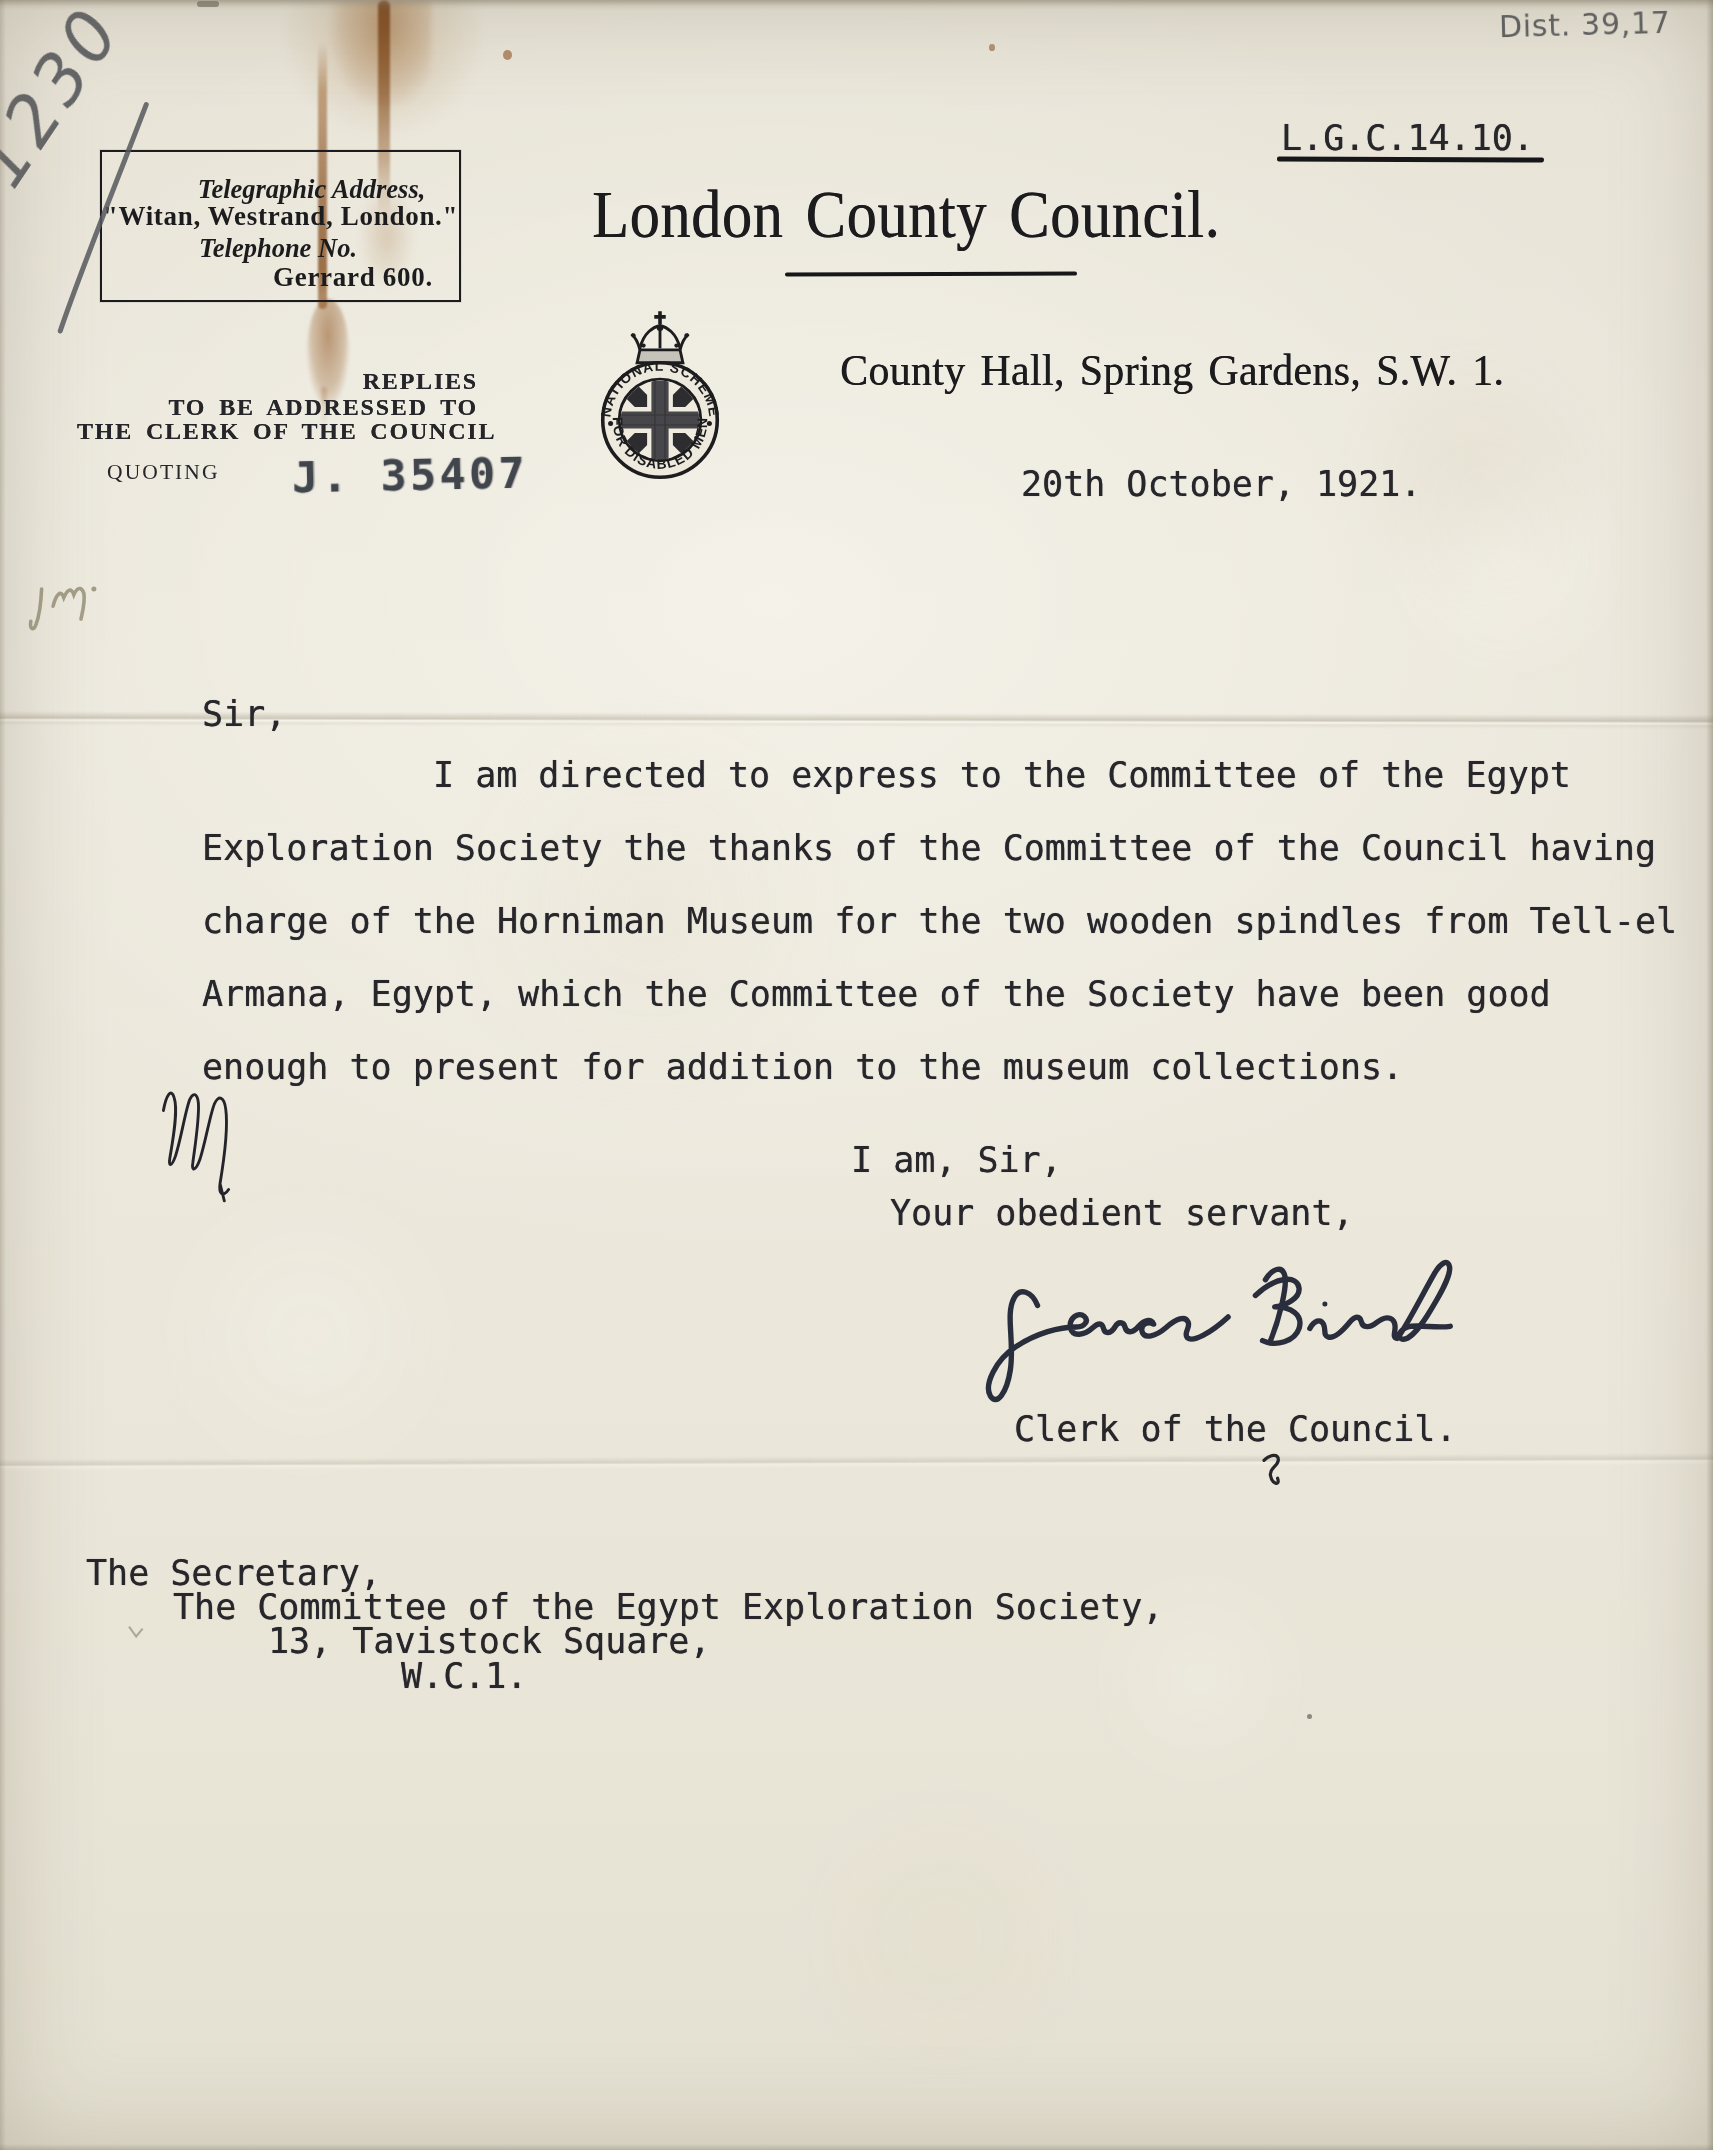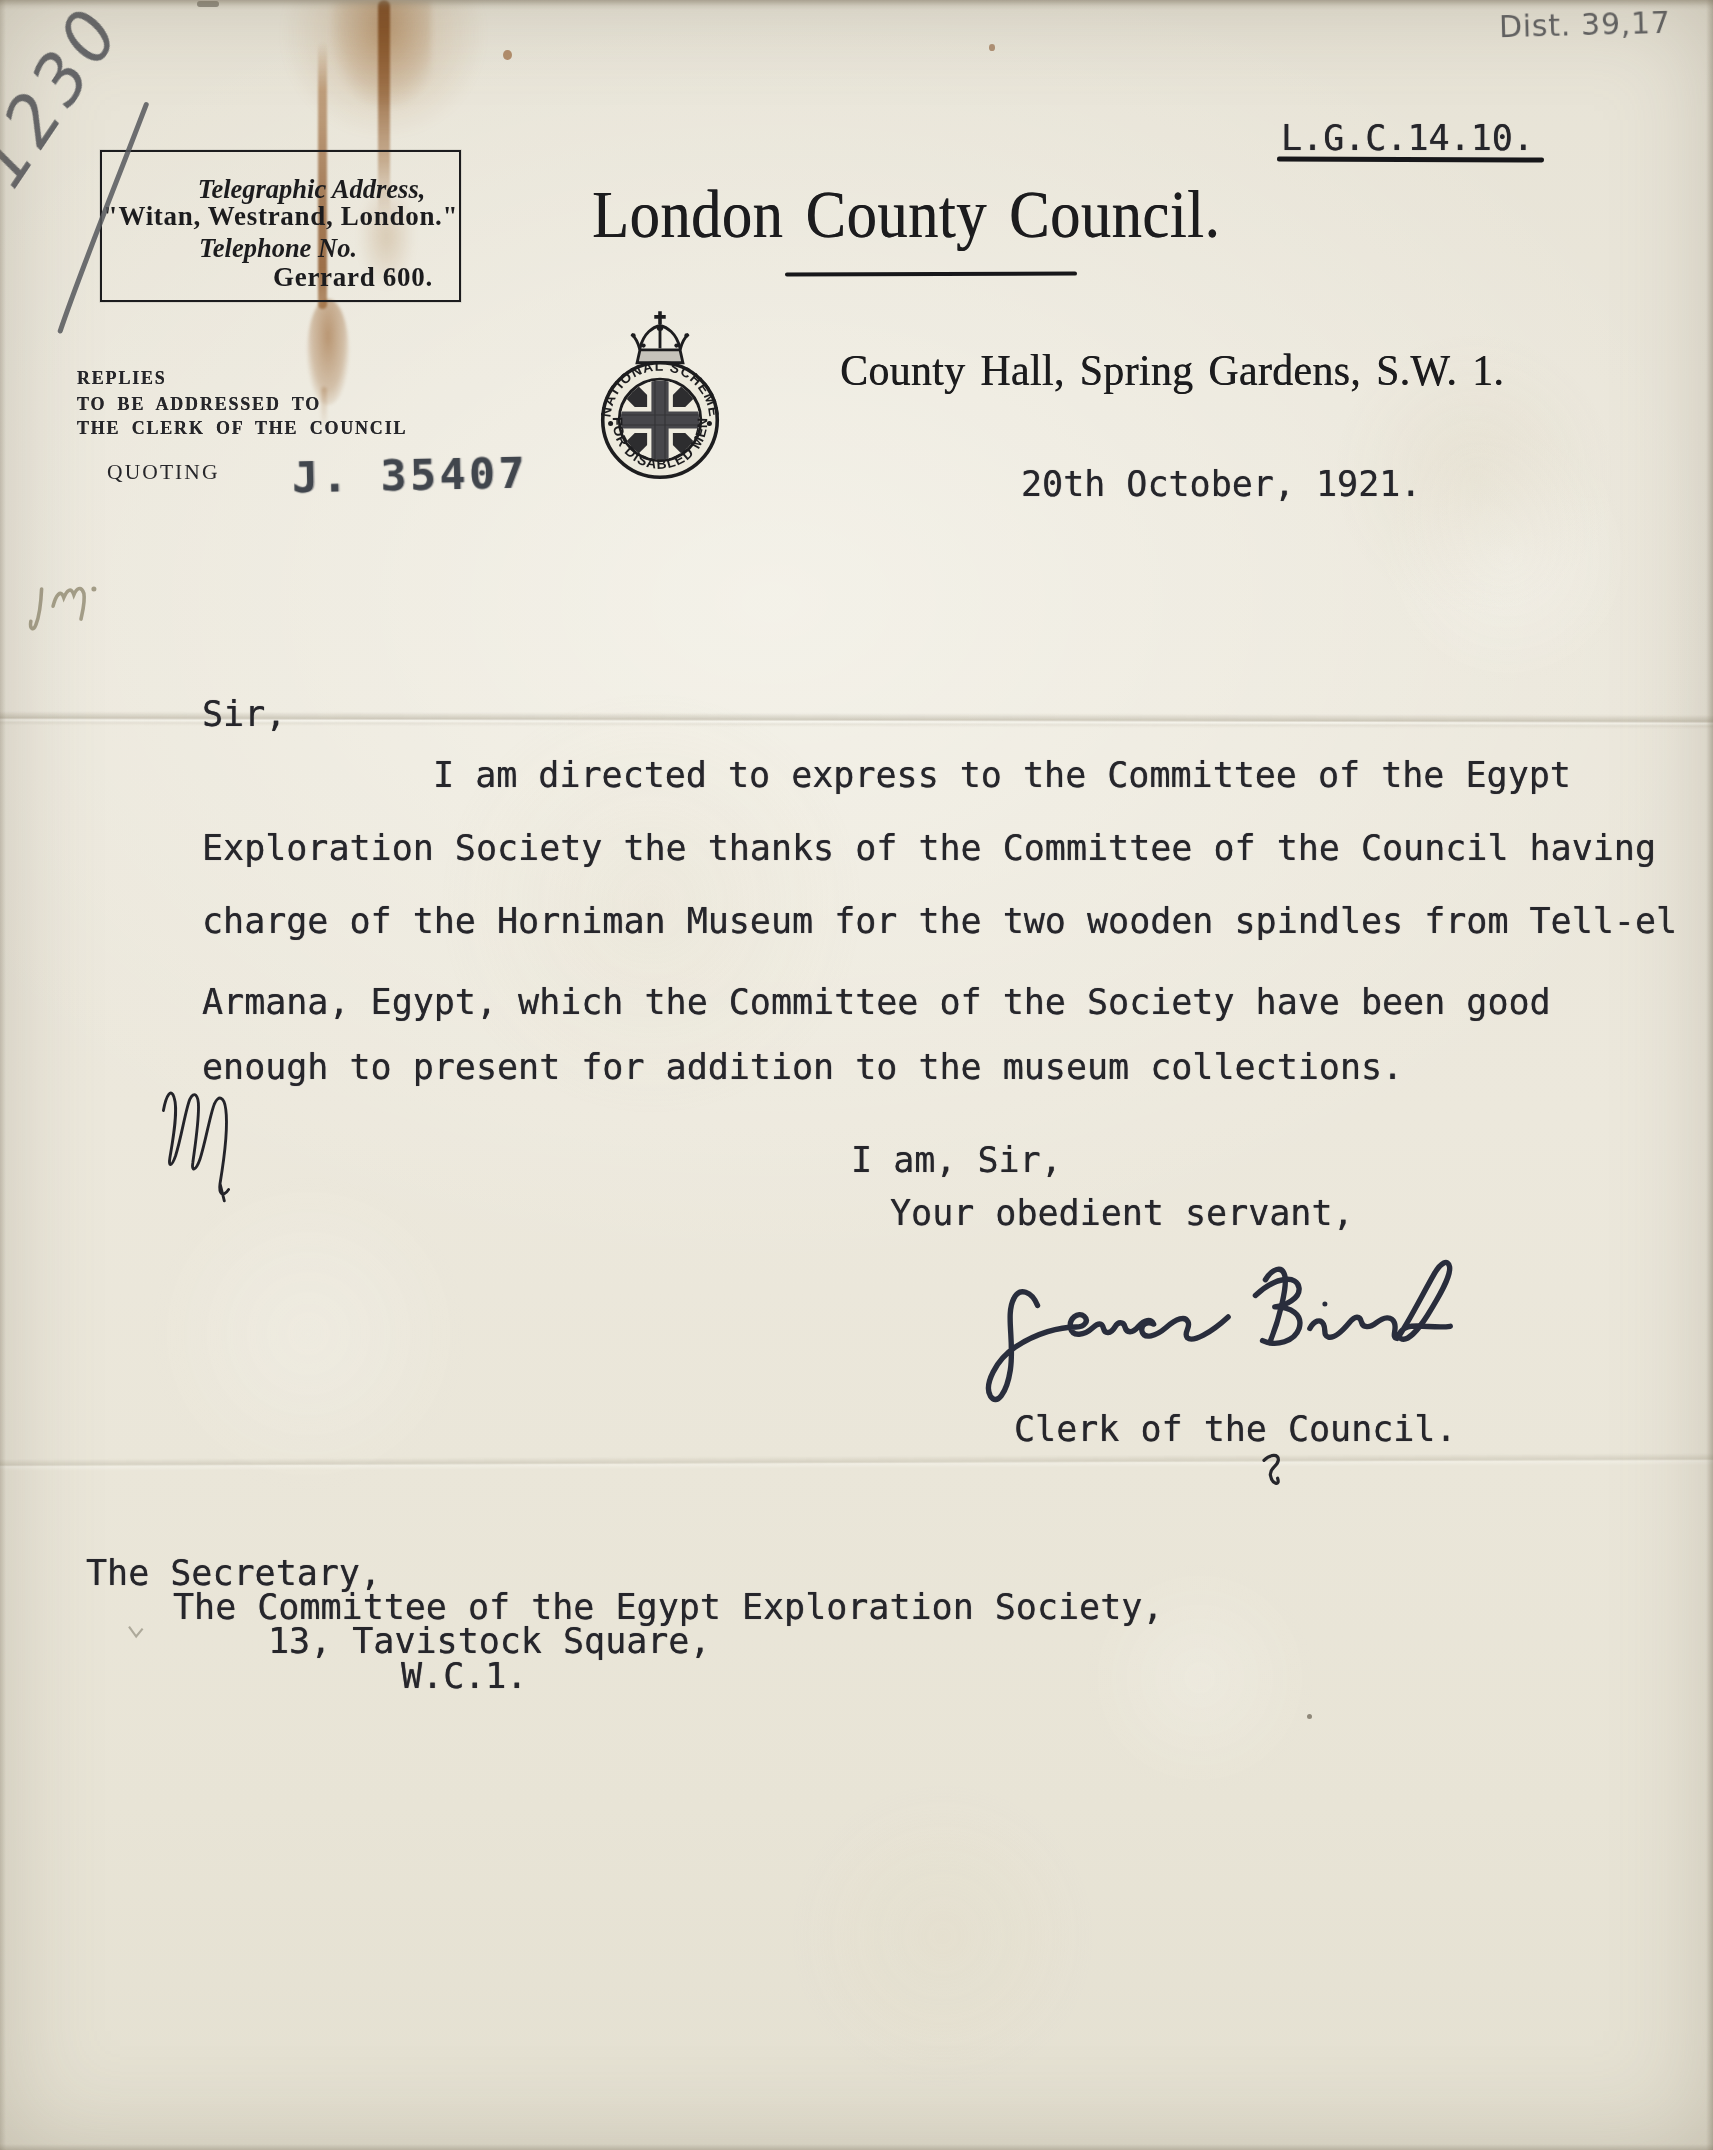--- a/index.html
+++ b/index.html
@@ -28,22 +28,22 @@
   
   .tw{font-family:"DejaVu Sans Mono",monospace;font-size:35px;line-height:1.05;color:#26262b;
       text-shadow:0 0 0.7px rgba(22,22,32,0.65),0.4px 0.4px 0 rgba(40,40,55,0.22);}
   
   .lp{font-family:"Liberation Serif",serif;color:#1c1c1e;}
   .title{font-size:67px;letter-spacing:0.7px;word-spacing:7.2px;transform:scale(0.90,1);transform-origin:0 0;
          text-shadow:0.6px 0 0 #1c1c1e;}
   .rule{position:absolute;background:#17171a;border-radius:2.1px;}
   .addr{font-size:44px;letter-spacing:0.4px;word-spacing:4.3px;transform:scale(0.95,1);transform-origin:0 0;
         text-shadow:0.5px 0 0 #1c1c1e;}
-  .replies{font-size:18px;font-weight:bold;letter-spacing:1.8px;word-spacing:5px;color:#26262a;
-           width:401px;text-align:left;text-shadow:0 0 0.4px rgba(30,30,34,0.8);}
+  .replies{font-size:24px;font-weight:bold;letter-spacing:1.8px;word-spacing:5px;color:#26262a;
+           width:401px;text-align:right;text-shadow:0 0 0.4px rgba(30,30,34,0.8);}
   .quoting{font-size:21.5px;font-weight:normal;letter-spacing:2.1px;color:#26262a;}
   .stamp{font-family:"DejaVu Sans Mono",monospace;font-weight:bold;font-size:43px;color:#41464d;
          letter-spacing:3.6px;transform:rotate(-1.2deg);filter:blur(0.3px);
          text-shadow:1.4px 0 0.7px rgba(65,70,80,0.35),0 0 1.4px rgba(65,70,80,0.3);}
   .pencil{font-family:"DejaVu Sans",sans-serif;color:#4d4e52;}
   .dist{font-size:30px;letter-spacing:0.7px;transform:rotate(-1.5deg);opacity:0.88;filter:blur(0.2px);}
   .filenum{font-size:69px;font-style:italic;letter-spacing:5.7px;color:#56585d;opacity:0.9;
            transform:rotate(-56deg);transform-origin:0 100%;filter:blur(0.2px);line-height:1;}
   
   .tbox{position:absolute;left:100px;top:150px;width:357px;height:148px;border:2.9px solid #1c1c1e;
@@ -169,21 +169,21 @@
   <div class="abs lp quoting" style="left:107px;top:460px;">QUOTING</div>
   <div class="abs stamp" style="left:292px;top:450px;">J. 35407</div>
 
   <div class="abs lp addr" style="left:840px;top:345px;">County Hall, Spring Gardens, S.W. 1.</div>
   <div class="abs tw" style="left:1021px;top:466px;">20th October, 1921.</div>
 
   <div class="abs tw" style="left:202px;top:696px;">Sir,</div>
   <div class="abs tw" style="left:433px;top:757px;">I am directed to express to the Committee of the Egypt</div>
   <div class="abs tw" style="left:202px;top:830px;">Exploration Society the thanks of the Committee of the Council having</div>
   <div class="abs tw" style="left:202px;top:903px;">charge of the Horniman Museum for the two wooden spindles from Tell-el</div>
-  <div class="abs tw" style="left:202px;top:976px;margin-top:8px;">Armana, Egypt, which the Committee of the Society have been good</div>
+  <div class="abs tw" style="left:202px;top:976px;">Armana, Egypt, which the Committee of the Society have been good</div>
   <div class="abs tw" style="left:202px;top:1049px;">enough to present for addition to the museum collections.</div>
   <div class="abs tw" style="left:851px;top:1142px;">I am, Sir,</div>
   <div class="abs tw" style="left:890px;top:1195px;">Your obedient servant,</div>
   <div class="abs tw" style="left:1014px;top:1411px;">Clerk of the Council.</div>
 
   <div class="abs tw" style="left:86px;top:1555px;">The Secretary,</div>
   <div class="abs tw" style="left:173px;top:1589px;">The Committee of the Egypt Exploration Society,</div>
   <div class="abs tw" style="left:268px;top:1623px;">13, Tavistock Square,</div>
   <div class="abs tw" style="left:401px;top:1658px;">W.C.1.</div>
 

